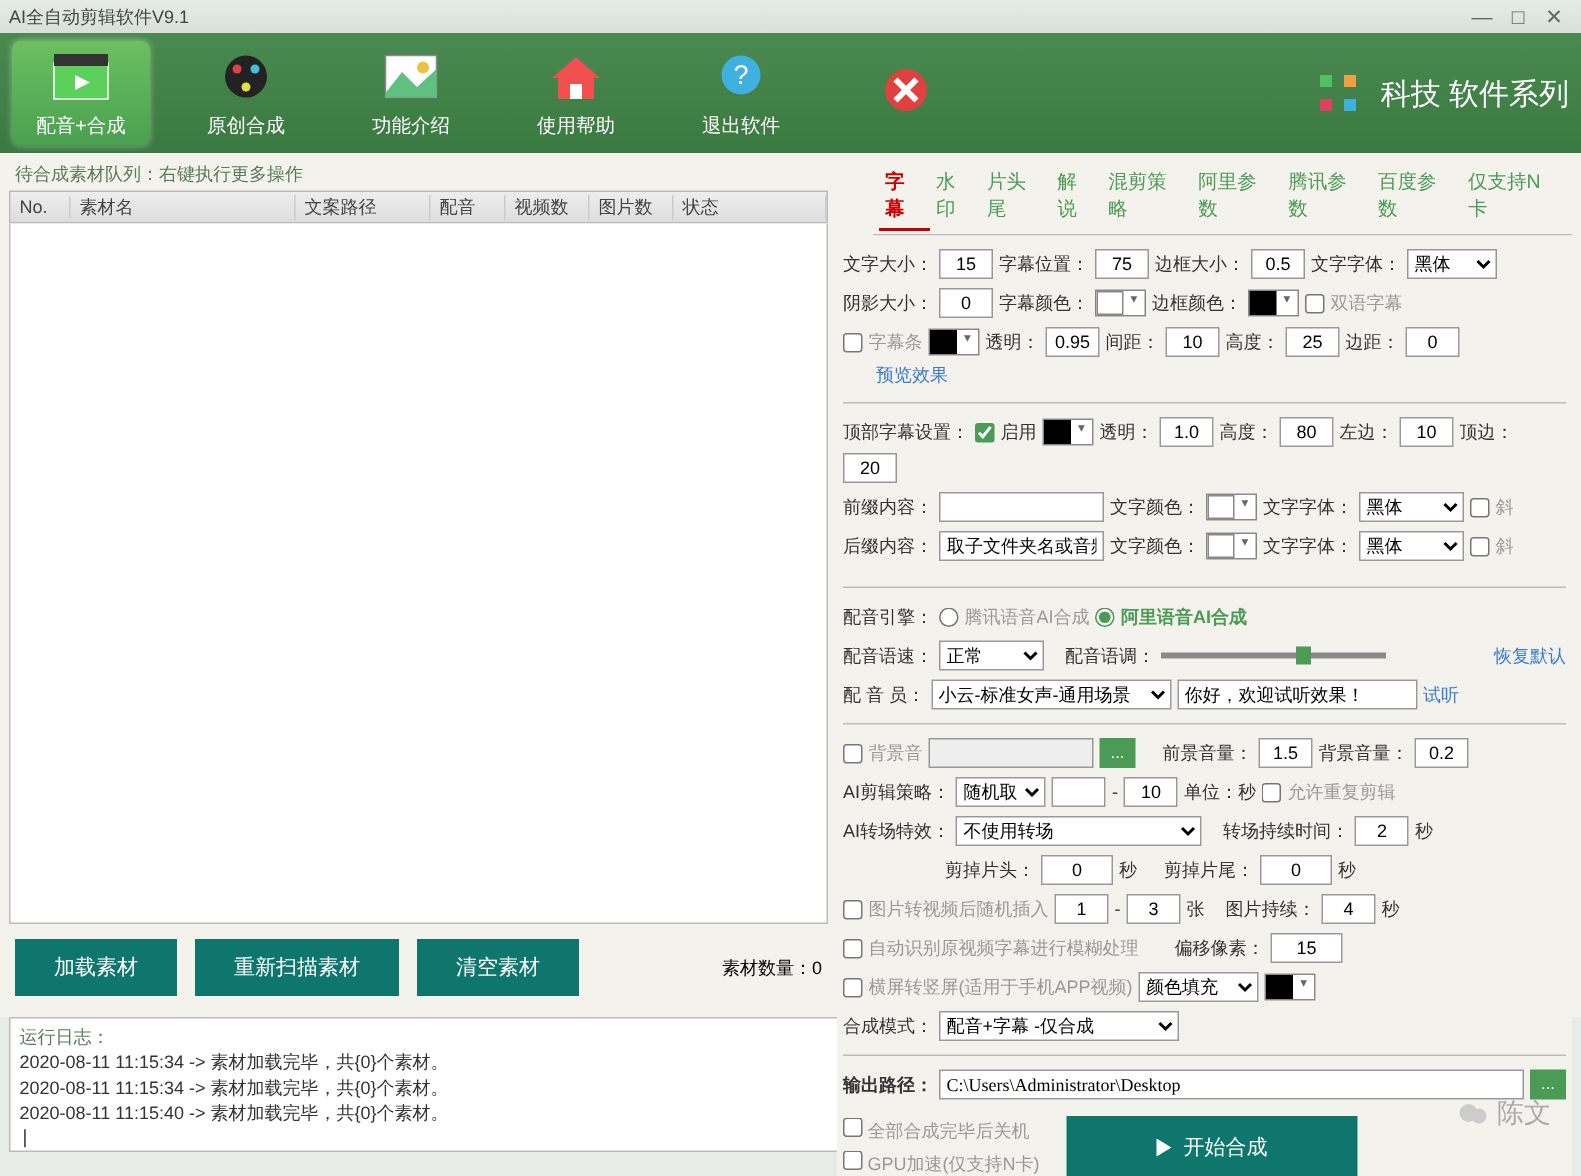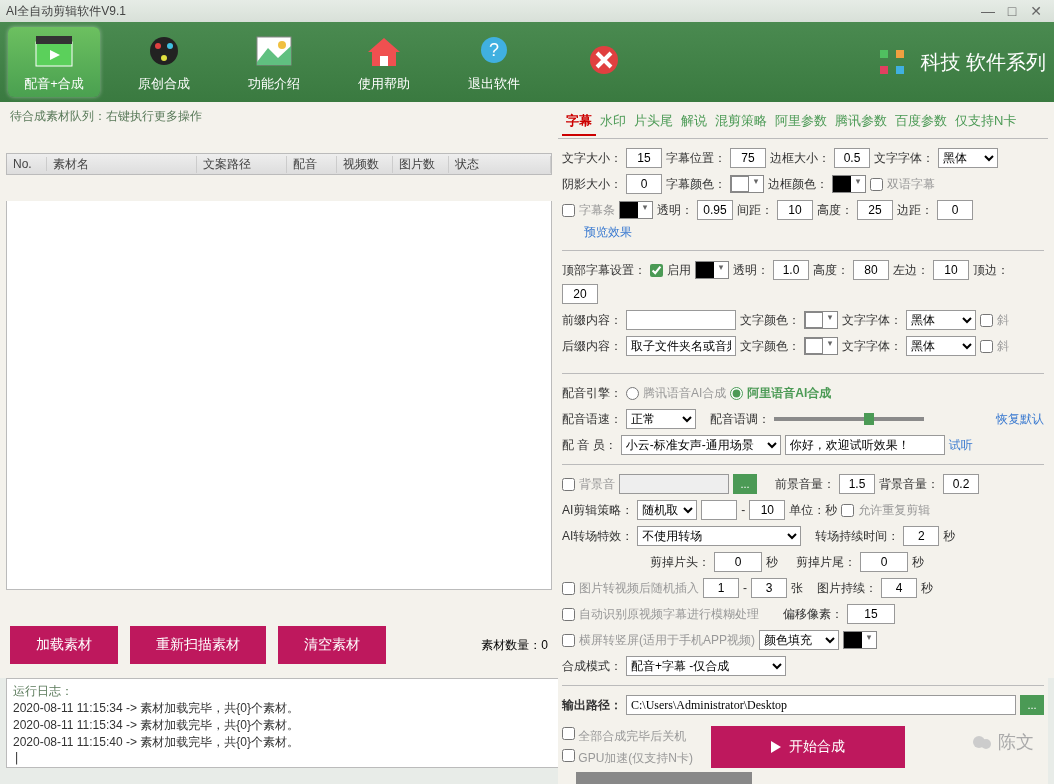--- a/index.html
+++ b/index.html
@@ -6,30 +6,30 @@
 body { background: #e8ece8; width: 1054px; height: 784px; overflow: hidden; font-size: 12px; }
 .titlebar { height: 22px; background: linear-gradient(#e6ece6,#d8e0d8); display: flex; align-items: center; padding: 10px 6px; color: #444; font-size: 12px; }
 .titlebar .spacer { flex: 1; }
 .titlebar .wc { width: 24px; text-align: center; color: #666; font-size: 14px; }
 .ribbon { height: 80px; background: linear-gradient(#4a8a50,#3a7a40); display: flex; align-items: center; padding: 4px 8px; gap: 18px; }
 .ribbon .item { width: 92px; text-align: center; color: #fff; font-size: 13px; }
 .ribbon .item.active { background: linear-gradient(#6cc060,#4aa050); border-radius: 6px; padding: 4px 0; box-shadow: 0 0 4px rgba(255,255,255,.4); }
 .ribbon .ico { width: 44px; height: 40px; margin: 0 auto 4px; display: flex; align-items: center; justify-content: center; }
 .ribbon .brand { margin-left: auto; color: #fff; font-size: 20px; display: flex; align-items: center; gap: 8px; }
 .content { display: flex; height: 576px; padding: 4px 6px; gap: 6px; background: #f4f2ec; }
-.left { width: 546px; display: flex; flex-direction: column; background: #f4f2ec; gap: 26px; }
+.left { width: 546px; display: flex; flex-direction: column; background: #f4f2ec; }
 .right { flex: 1; background: #f4f2ec; }
 .left .caption { color: #5a7a5a; font-size: 12px; padding: 2px 4px; }
 .table-head { display: flex; background: linear-gradient(#eee,#ddd); border: 1px solid #bbb; height: 22px; align-items: center; font-size: 12px; color: #444; }
 .table-head div { padding: 0 6px; border-right: 1px solid #ccc; }
 .table-body { flex: 1; background: #fff; border: 1px solid #bbb; border-top: none; }
 .left-bottom { display: flex; align-items: center; gap: 12px; padding: 10px 4px; }
-.btn { background: #be185d; color: #fff; border: none; padding: 10px 26px; font-size: 14px; cursor: pointer; }
+.btn { background: #0f766e; color: #fff; border: none; padding: 10px 26px; font-size: 14px; cursor: pointer; }
 .btn.big { padding: 12px 60px; display: inline-flex; align-items: center; gap: 8px; }
-.tabs { display: flex; gap: 0; border-bottom: 1px solid #bbb; padding: 2px 4px; font-size: 13px; color: #4b9a55; }
+.tabs { display: flex; gap: 0; border-bottom: 1px solid #bbb; padding: 2px 4px; font-size: 13px; color: #4b9a55; margin-left: 24px; }
 .tabs .tab { padding: 4px 4px; cursor: pointer; }
 .tabs .tab.active { color: #c00; font-weight: bold; border-bottom: 2px solid #c00; }
 .panel { background: #f4f2ec; padding: 6px 4px; font-size: 12px; color: #333; }
 .row { display: flex; align-items: center; gap: 4px; padding: 3px 0; flex-wrap: wrap; min-height: 26px; }
 .lbl { color: #333; white-space: nowrap; }
 input[type=text] { border: 1px solid #999; height: 20px; padding: 0 4px; font-size: 12px; text-align: center; background: #fff; }
 .inp-xs { width: 36px; }
 .inp-sm { width: 48px; }
 .inp-md { width: 110px; }
 .inp-lg { width: 160px; }
@@ -299,21 +299,21 @@
         <span class="lbl" style="color:#999">允许重复剪辑</span>
       </div>
       <div class="row">
         <span class="lbl">AI转场特效：</span>
         <select style="width:164px"><option>不使用转场</option></select>
         <span class="lbl" style="margin-left:10px">转场持续时间：</span>
         <input type="text" class="inp-xs" value="2" style="">
         <span class="lbl">秒</span>
       </div>
       <div class="row">
-        <span class="lbl" style="margin-left:88px">剪掉片头：</span>
+        <span class="lbl" style="margin-left:68px">剪掉片头：</span>
         <input type="text" class="inp-sm" value="0" style="">
         <span class="lbl">秒</span>
         <span class="lbl" style="margin-left:14px">剪掉片尾：</span>
         <input type="text" class="inp-sm" value="0" style="">
         <span class="lbl">秒</span>
       </div>
       <div class="row">
         <input type="checkbox" class="chk" style="">
         <span class="lbl" style="color:#999">图片转视频后随机插入</span>
         <input type="text" class="inp-xs" value="1" style="">

